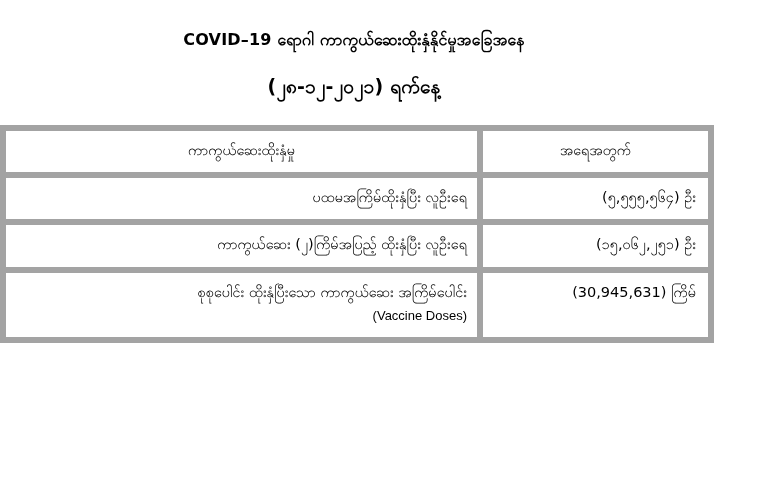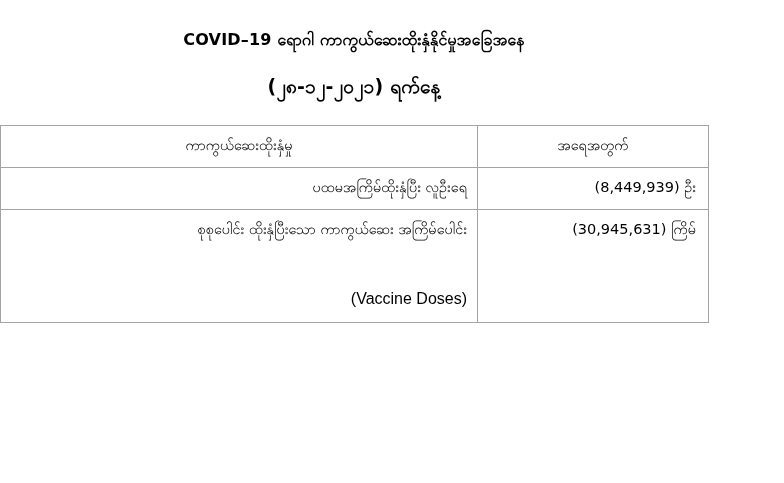--- a/index.html
+++ b/index.html
@@ -38,21 +38,21 @@
     letter-spacing: 0.2px;
   }
   table.data-table {
     border-collapse: collapse;
     width: 708px;
     margin: 24px auto 0 auto;
     table-layout: fixed;
   }
   table.data-table td,
   table.data-table th {
-    border: 1px solid #a3a3a3;
+    border: 6px solid #a3a3a3;
     vertical-align: top;
     font-size: 14.5px;
     font-weight: normal;
     line-height: 1.75;
   }
   table.data-table th {
     text-align: center;
     padding: 7px 8px 9px 8px;
     font-weight: normal;
   }
@@ -64,22 +64,21 @@
     padding: 7px 12px 9px 8px;
     text-align: right;
   }
   .col-label { width: 477px; }
   .col-value { width: 231px; }
   .sub-line {
     display: block;
   }
   .latin {
     font-family: "Liberation Sans", sans-serif;
-    font-size: 16px;
-    margin-top: 42px;
+    font-size: 13px;
   }
 </style>
 </head>
 <body>
 
 <div class="page">
 
   <div class="title-block">
     <div class="title-line1">COVID–19 ရောဂါ ကာကွယ်ဆေးထိုးနှံနိုင်မှုအခြေအနေ</div>
     <div class="title-line2">(၂၈-၁၂-၂၀၂၁) ရက်နေ့</div>
@@ -94,21 +93,27 @@
       <tr>
         <th>ကာကွယ်ဆေးထိုးနှံမှု</th>
         <th>အရေအတွက်</th>
       </tr>
     </thead>
     <tbody>
       <tr>
         <td class="label-cell">
           <span class="sub-line">ပထမအကြိမ်ထိုးနှံပြီး လူဦးရေ</span>
         </td>
-        <td class="value-cell">(8,449,939) ဦး</td>
+        <td class="value-cell">(၅,၅၅၅,၅၆၄) ဦး</td>
+      </tr>
+      <tr>
+        <td class="label-cell">
+          <span class="sub-line">ကာကွယ်ဆေး (၂)ကြိမ်အပြည့် ထိုးနှံပြီး လူဦးရေ</span>
+        </td>
+        <td class="value-cell">(၁၅,၀၆၂,၂၅၁) ဦး</td>
       </tr>
       <tr>
         <td class="label-cell">
           <span class="sub-line">စုစုပေါင်း ထိုးနှံပြီးသော ကာကွယ်ဆေး အကြိမ်ပေါင်း</span>
           <span class="sub-line latin">(Vaccine Doses)</span>
         </td>
         <td class="value-cell">(30,945,631) ကြိမ်</td>
       </tr>
     </tbody>
   </table>

